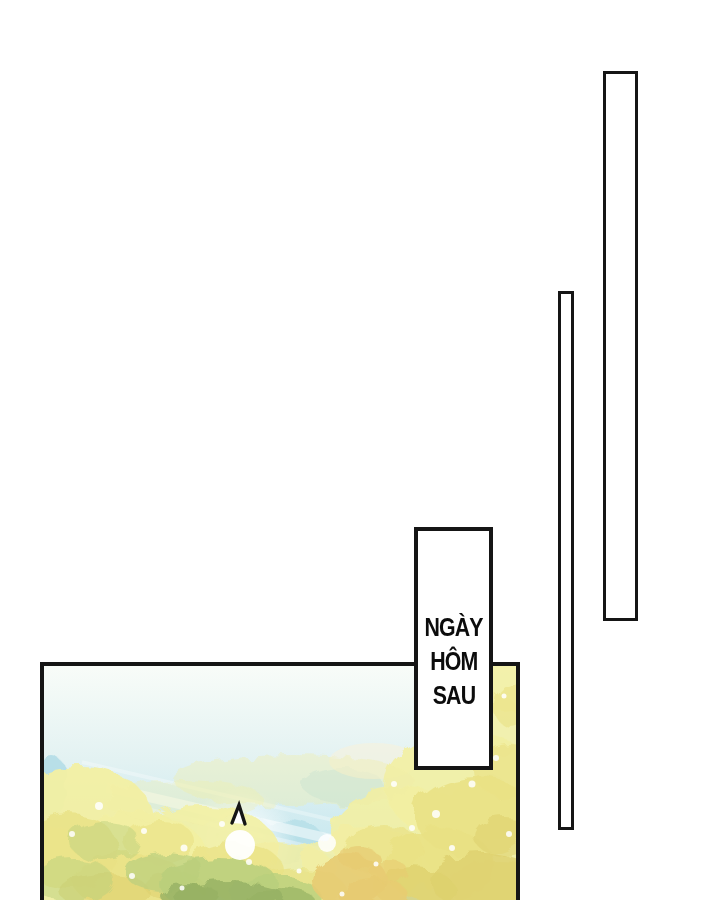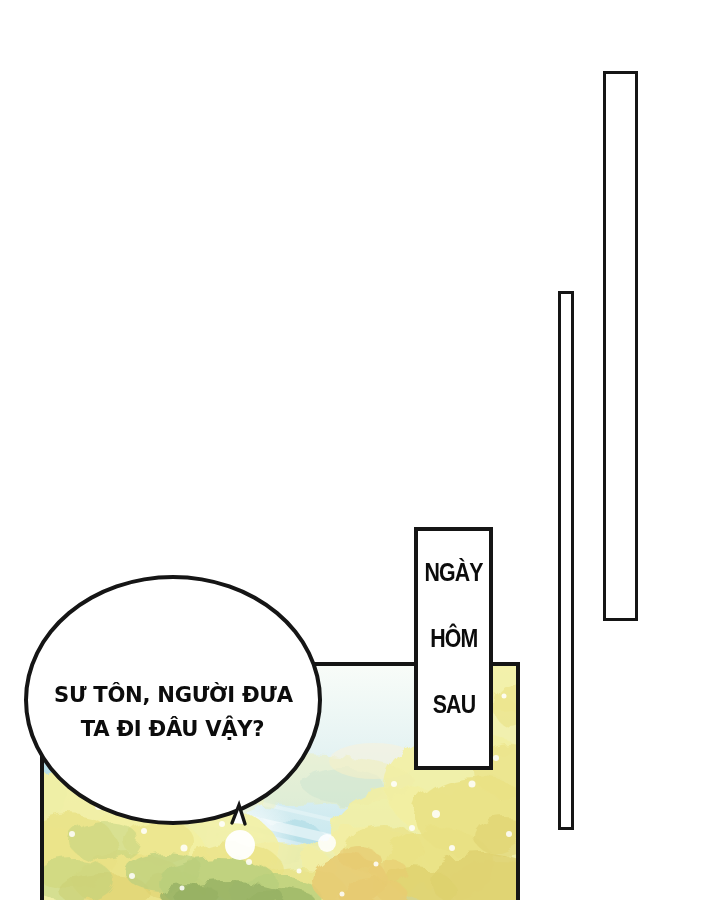--- a/index.html
+++ b/index.html
@@ -18,23 +18,22 @@
     position:absolute;left:40px;top:662px;width:480px;height:238px;
     box-sizing:border-box;border:4px solid #151515;border-bottom:none;
     background:#e8f5f4;overflow:hidden;z-index:1;
   }
   .panel svg{display:block;}
 
   
   .caption-box{
     position:absolute;left:414px;top:527px;width:79px;height:243px;
     box-sizing:border-box;border:4px solid #151515;background:#ffffff;z-index:3;
-    display:flex;flex-direction:column;align-items:center;
+    display:flex;flex-direction:column;align-items:center;justify-content:center;
     padding-top:24px;
-    gap:32px;
   }
   .caption-line{
     display:block;font-weight:800;font-size:26px;line-height:34px;color:#0c0c0c;
     transform:scaleX(0.82);letter-spacing:-1px;white-space:nowrap;
     font-family:"Liberation Sans", sans-serif;
   }
 
   
   .bubble{
     position:absolute;left:24px;top:575px;width:298px;height:250px;
@@ -184,21 +183,17 @@
       </g>
     </svg>
   </div>
 
   <div class="caption-box">
     <span class="caption-line">NGÀY</span>
     <span class="caption-line">HÔM</span>
     <span class="caption-line">SAU</span>
   </div>
 
-  <div class="bubble">
-    <span class="bubble-line">SƯ TÔN, NGƯỜI ĐƯA</span>
-    <span class="bubble-line">TA ĐI ĐÂU VẬY?</span>
-  </div>
   <svg class="bubble-tail" width="32" height="34" viewBox="0 0 32 34" xmlns="http://www.w3.org/2000/svg">
     <path d="M7,26 L14,8 L20,27" fill="#ffffff" stroke="#151515" stroke-width="3.4" stroke-linecap="round" stroke-linejoin="miter"></path>
   </svg>
 
 </div>
 
 </body></html>

